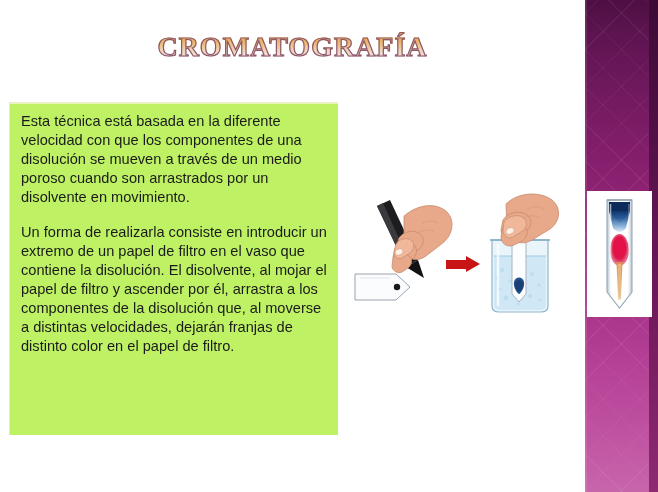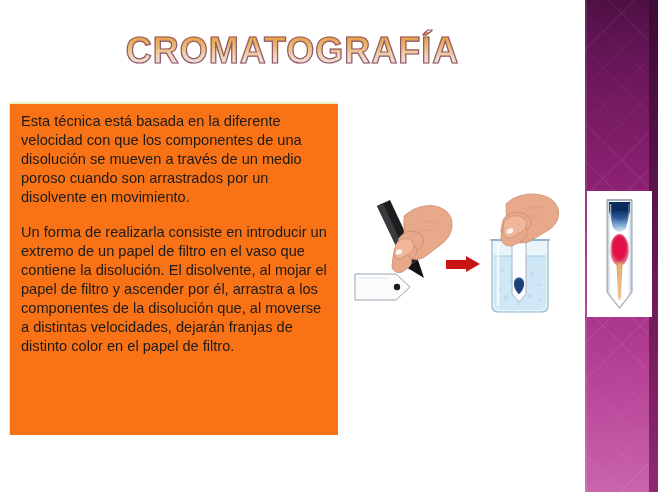--- a/index.html
+++ b/index.html
@@ -36,40 +36,40 @@
   .side-band .edge-inner{
     position:absolute;left:0;top:0;width:2px;height:492px;
     background:rgba(255,255,255,0.10);
   }
 
   
   .title{
     position:absolute;
     left:0;top:32px;width:585px;
     text-align:center;
-    font-size:36px;
+    font-size:28px;
     font-weight:bold;
     letter-spacing:1px;
     line-height:1.05;
-    font-family:Liberation Sans, sans-serif;
+    font-family:Liberation Serif, serif;
     background:linear-gradient(180deg,#f0a23a 0%, #f4b14f 18%, #f8c46d 34%, #fbd79a 50%, #fce6c4 64%, #fdf0e2 78%, #fbe9e6 90%, #f6dcdd 100%);
     -webkit-background-clip:text;
     background-clip:text;
     color:transparent;
     -webkit-text-stroke:1.2px #8e5a6e;
     paint-order:stroke fill;
     text-shadow:0 1px 0 rgba(140,80,100,.12);
     white-space:nowrap;
   }
 
   
   .textbox{
     position:absolute;
     left:9px;top:102px;width:329px;height:333px;
-    background:#f97316;
+    background:#bef264;
     border-top:2px solid #e9f3c2;
     border-left:1px solid #e4efb8;
     box-sizing:border-box;
     padding:8px 10px 6px 11px;
   }
   .textbox p{
     margin:0 0 10px 0;
     font-size:14.6px;
     line-height:1.30;
     color:#1b1b1b;

